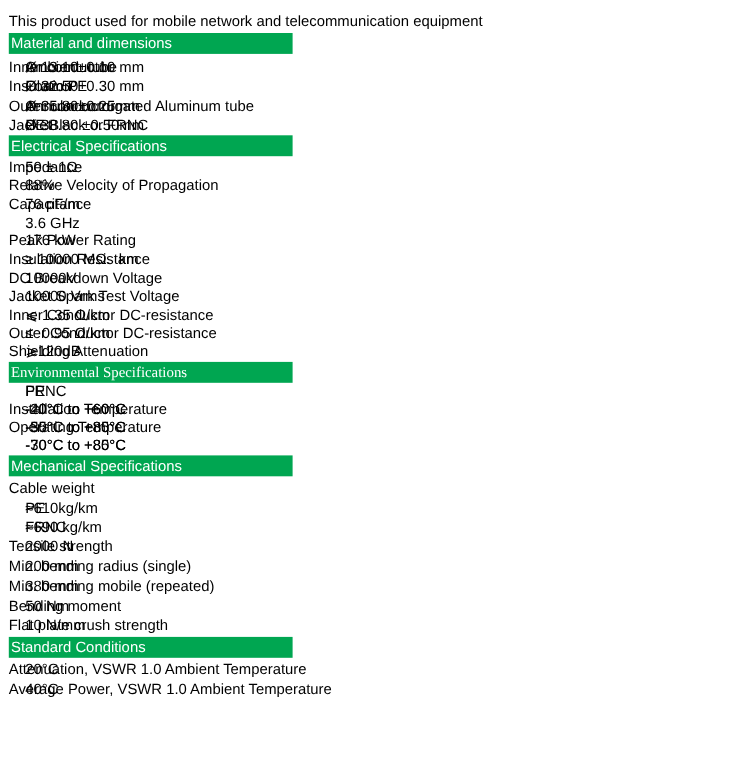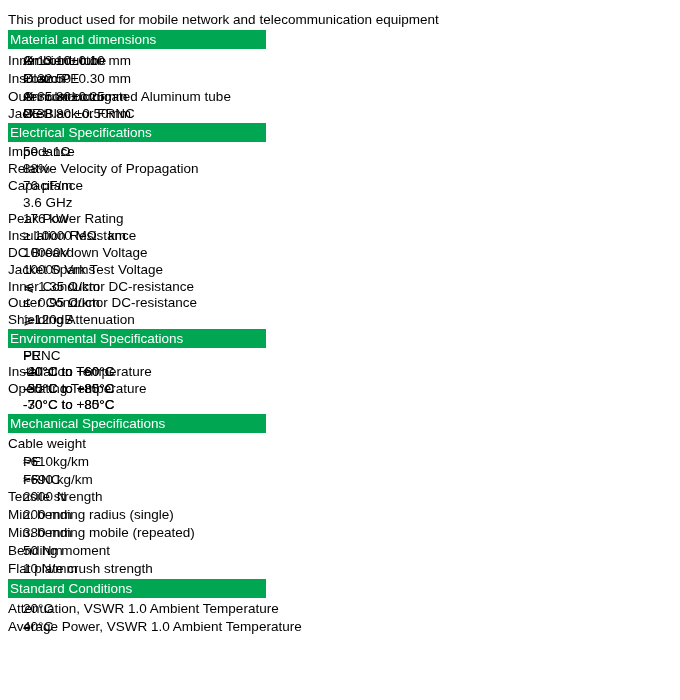--- a/index.html
+++ b/index.html
@@ -30,21 +30,21 @@
   .c3 { left:537; }           
   .envh-pe  { left:329; }     
   .envh-fr  { left:532; }     
   .envv-pe  { left:300; }     
   .envv-fr  { left:497; }     
   .stdv { left:307; }         
   .bar-material      { margin-top:0; }
   .rows-material     { margin-top:3px; }
   .bar-electrical    { margin-top:0; }
   .rows-electrical   { margin-top:2px; }
-  .bar-environmental { margin-top:0; }
+  .bar-environmental { margin-top:0;font-family:Liberation Serif, serif; }
   .rows-environmental{ margin-top:0; }
   .bar-mechanical    { }
   .rows-mechanical   { margin-top:2px; }
   .bar-standard      { margin-top:2px; }
   .rows-standard     { margin-top:2px; }
 </style>
 </head>
 <body>
 
 <div class="intro">This product used for mobile network and telecommunication equipment</div>

